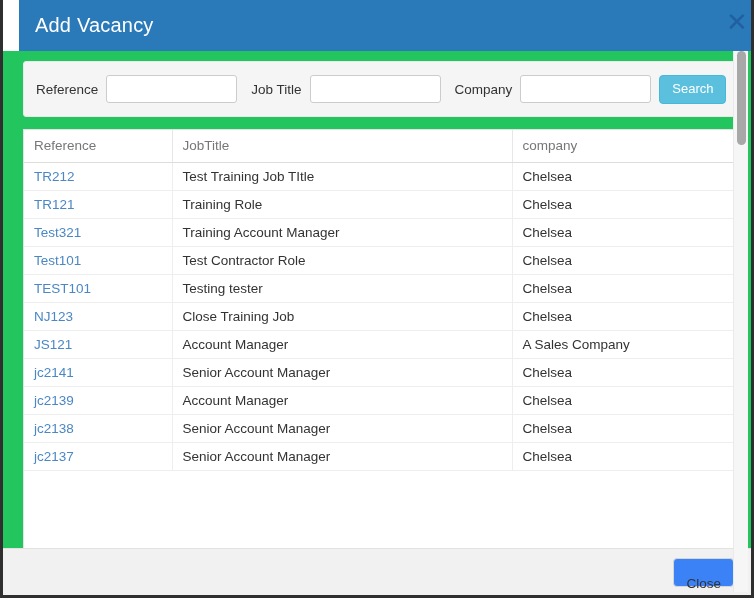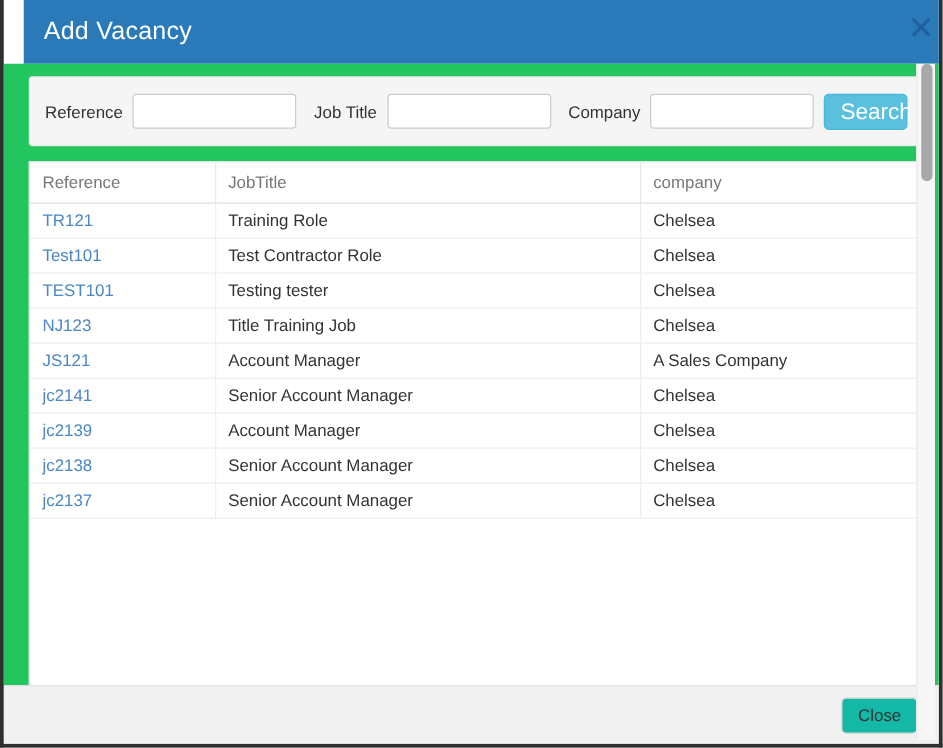--- a/index.html
+++ b/index.html
@@ -123,21 +123,21 @@
 
   .search-button {
     height: 29px;
     min-width: 62px;
     box-sizing: border-box;
     background: #5bc0de;
     border: 1px solid #46b8da;
     border-radius: 4px;
     color: #ffffff;
     font-family: "Liberation Sans", sans-serif;
-    font-size: 18px;
+    font-size: 13px;
     line-height: 26px;
     padding: 0 12px;
     cursor: pointer;
   }
 
   
   .table-wrap {
     position: absolute;
     left: 20px;
     top: 78px;
@@ -205,28 +205,28 @@
     border-top: 1px solid #e2e2e2;
     box-sizing: border-box;
   }
   .close-button {
     position: absolute;
     right: 17px;
     top: 9px;
     height: 29px;
     min-width: 56px;
     box-sizing: border-box;
-    background: #14b8a6;
+    background: #3b82f6;
     border: 1px solid #d6d6d6;
     border-radius: 4px;
     color: #333333;
     font-family: "Liberation Sans", sans-serif;
     font-size: 13.5px;
     line-height: 26px;
-    padding: 0 12px;
+    padding: 12px 12px;
     cursor: pointer;
   }
 
   
   .page-scrollbar {
     position: absolute;
     right: 3px;
     top: 51px;
     width: 15px;
     bottom: 3px;
@@ -282,37 +282,47 @@
         </colgroup>
         <thead>
           <tr>
             <th>Reference</th>
             <th>JobTitle</th>
             <th>company</th>
           </tr>
         </thead>
         <tbody id="grid-body">
             <tr>
+              <td class="ref-cell"><a>TR212</a></td>
+              <td>Test Training Job TItle</td>
+              <td>Chelsea</td>
+            </tr>
+            <tr>
               <td class="ref-cell"><a>TR121</a></td>
               <td>Training Role</td>
               <td>Chelsea</td>
             </tr>
             <tr>
+              <td class="ref-cell"><a>Test321</a></td>
+              <td>Training Account Manager</td>
+              <td>Chelsea</td>
+            </tr>
+            <tr>
               <td class="ref-cell"><a>Test101</a></td>
               <td>Test Contractor Role</td>
               <td>Chelsea</td>
             </tr>
             <tr>
               <td class="ref-cell"><a>TEST101</a></td>
               <td>Testing tester</td>
               <td>Chelsea</td>
             </tr>
             <tr>
               <td class="ref-cell"><a>NJ123</a></td>
-              <td>Title Training Job</td>
+              <td>Close Training Job</td>
               <td>Chelsea</td>
             </tr>
             <tr>
               <td class="ref-cell"><a>JS121</a></td>
               <td>Account Manager</td>
               <td>A Sales Company</td>
             </tr>
             <tr>
               <td class="ref-cell"><a>jc2141</a></td>
               <td>Senior Account Manager</td>

